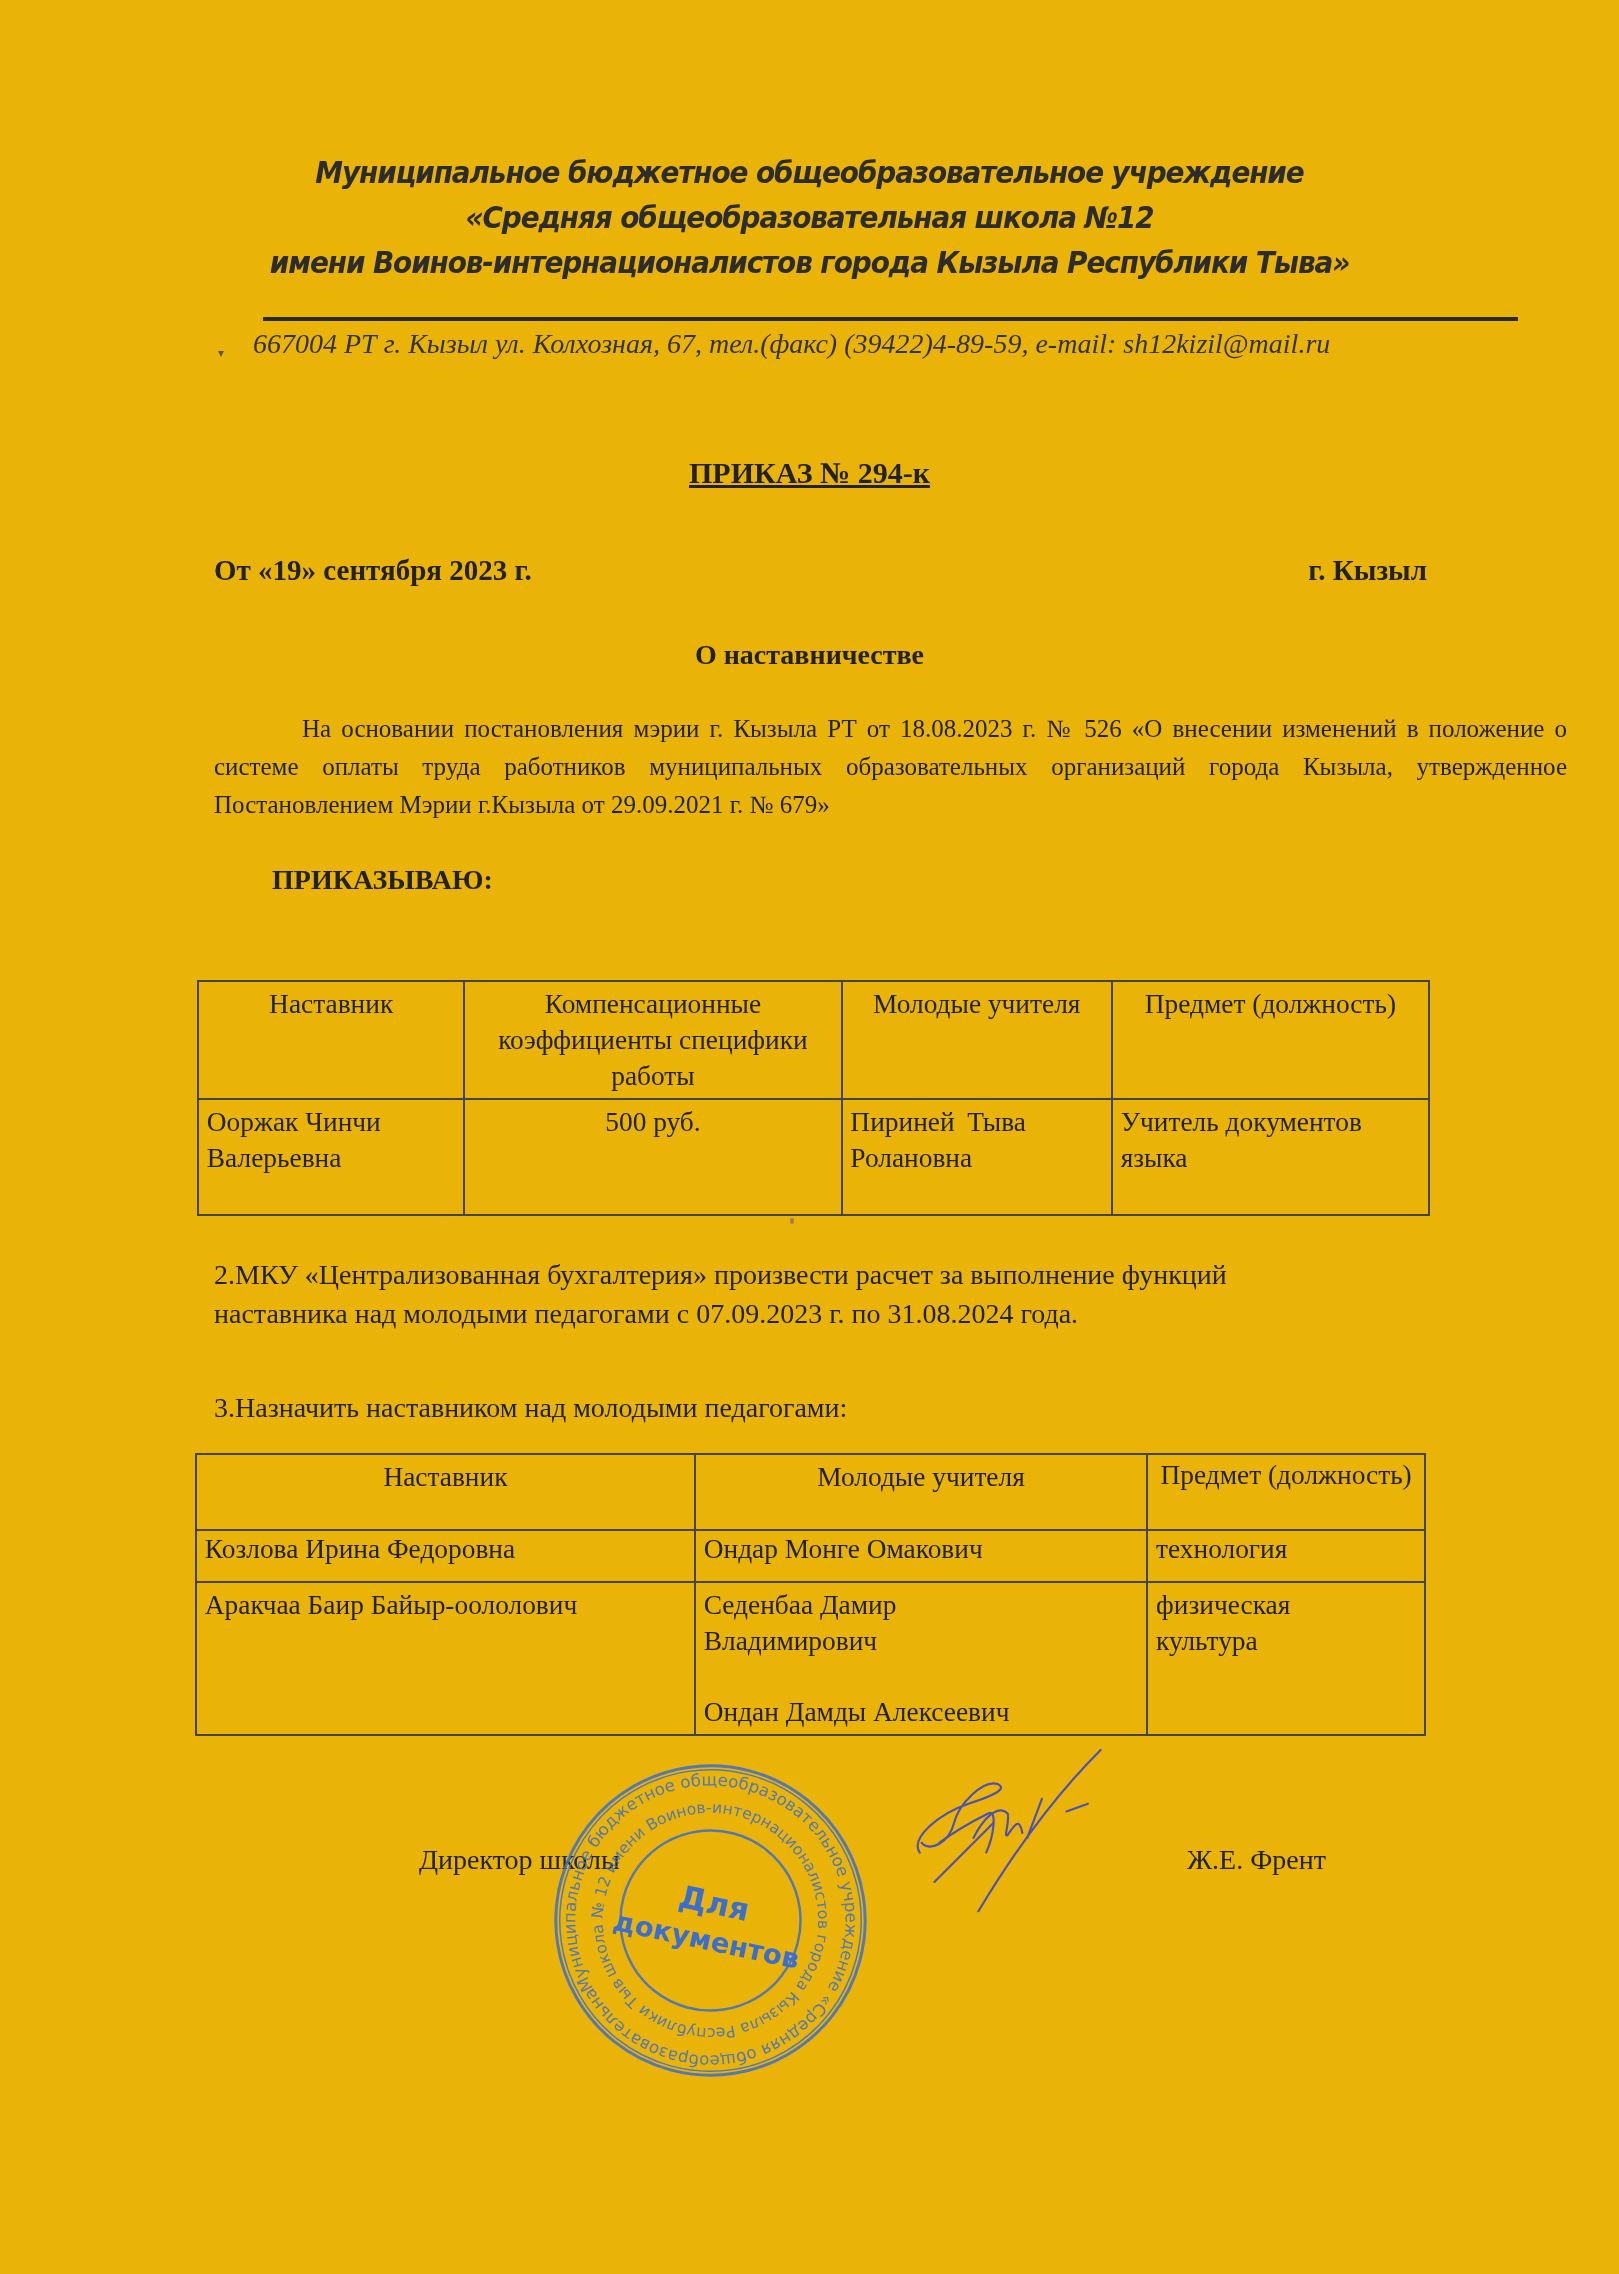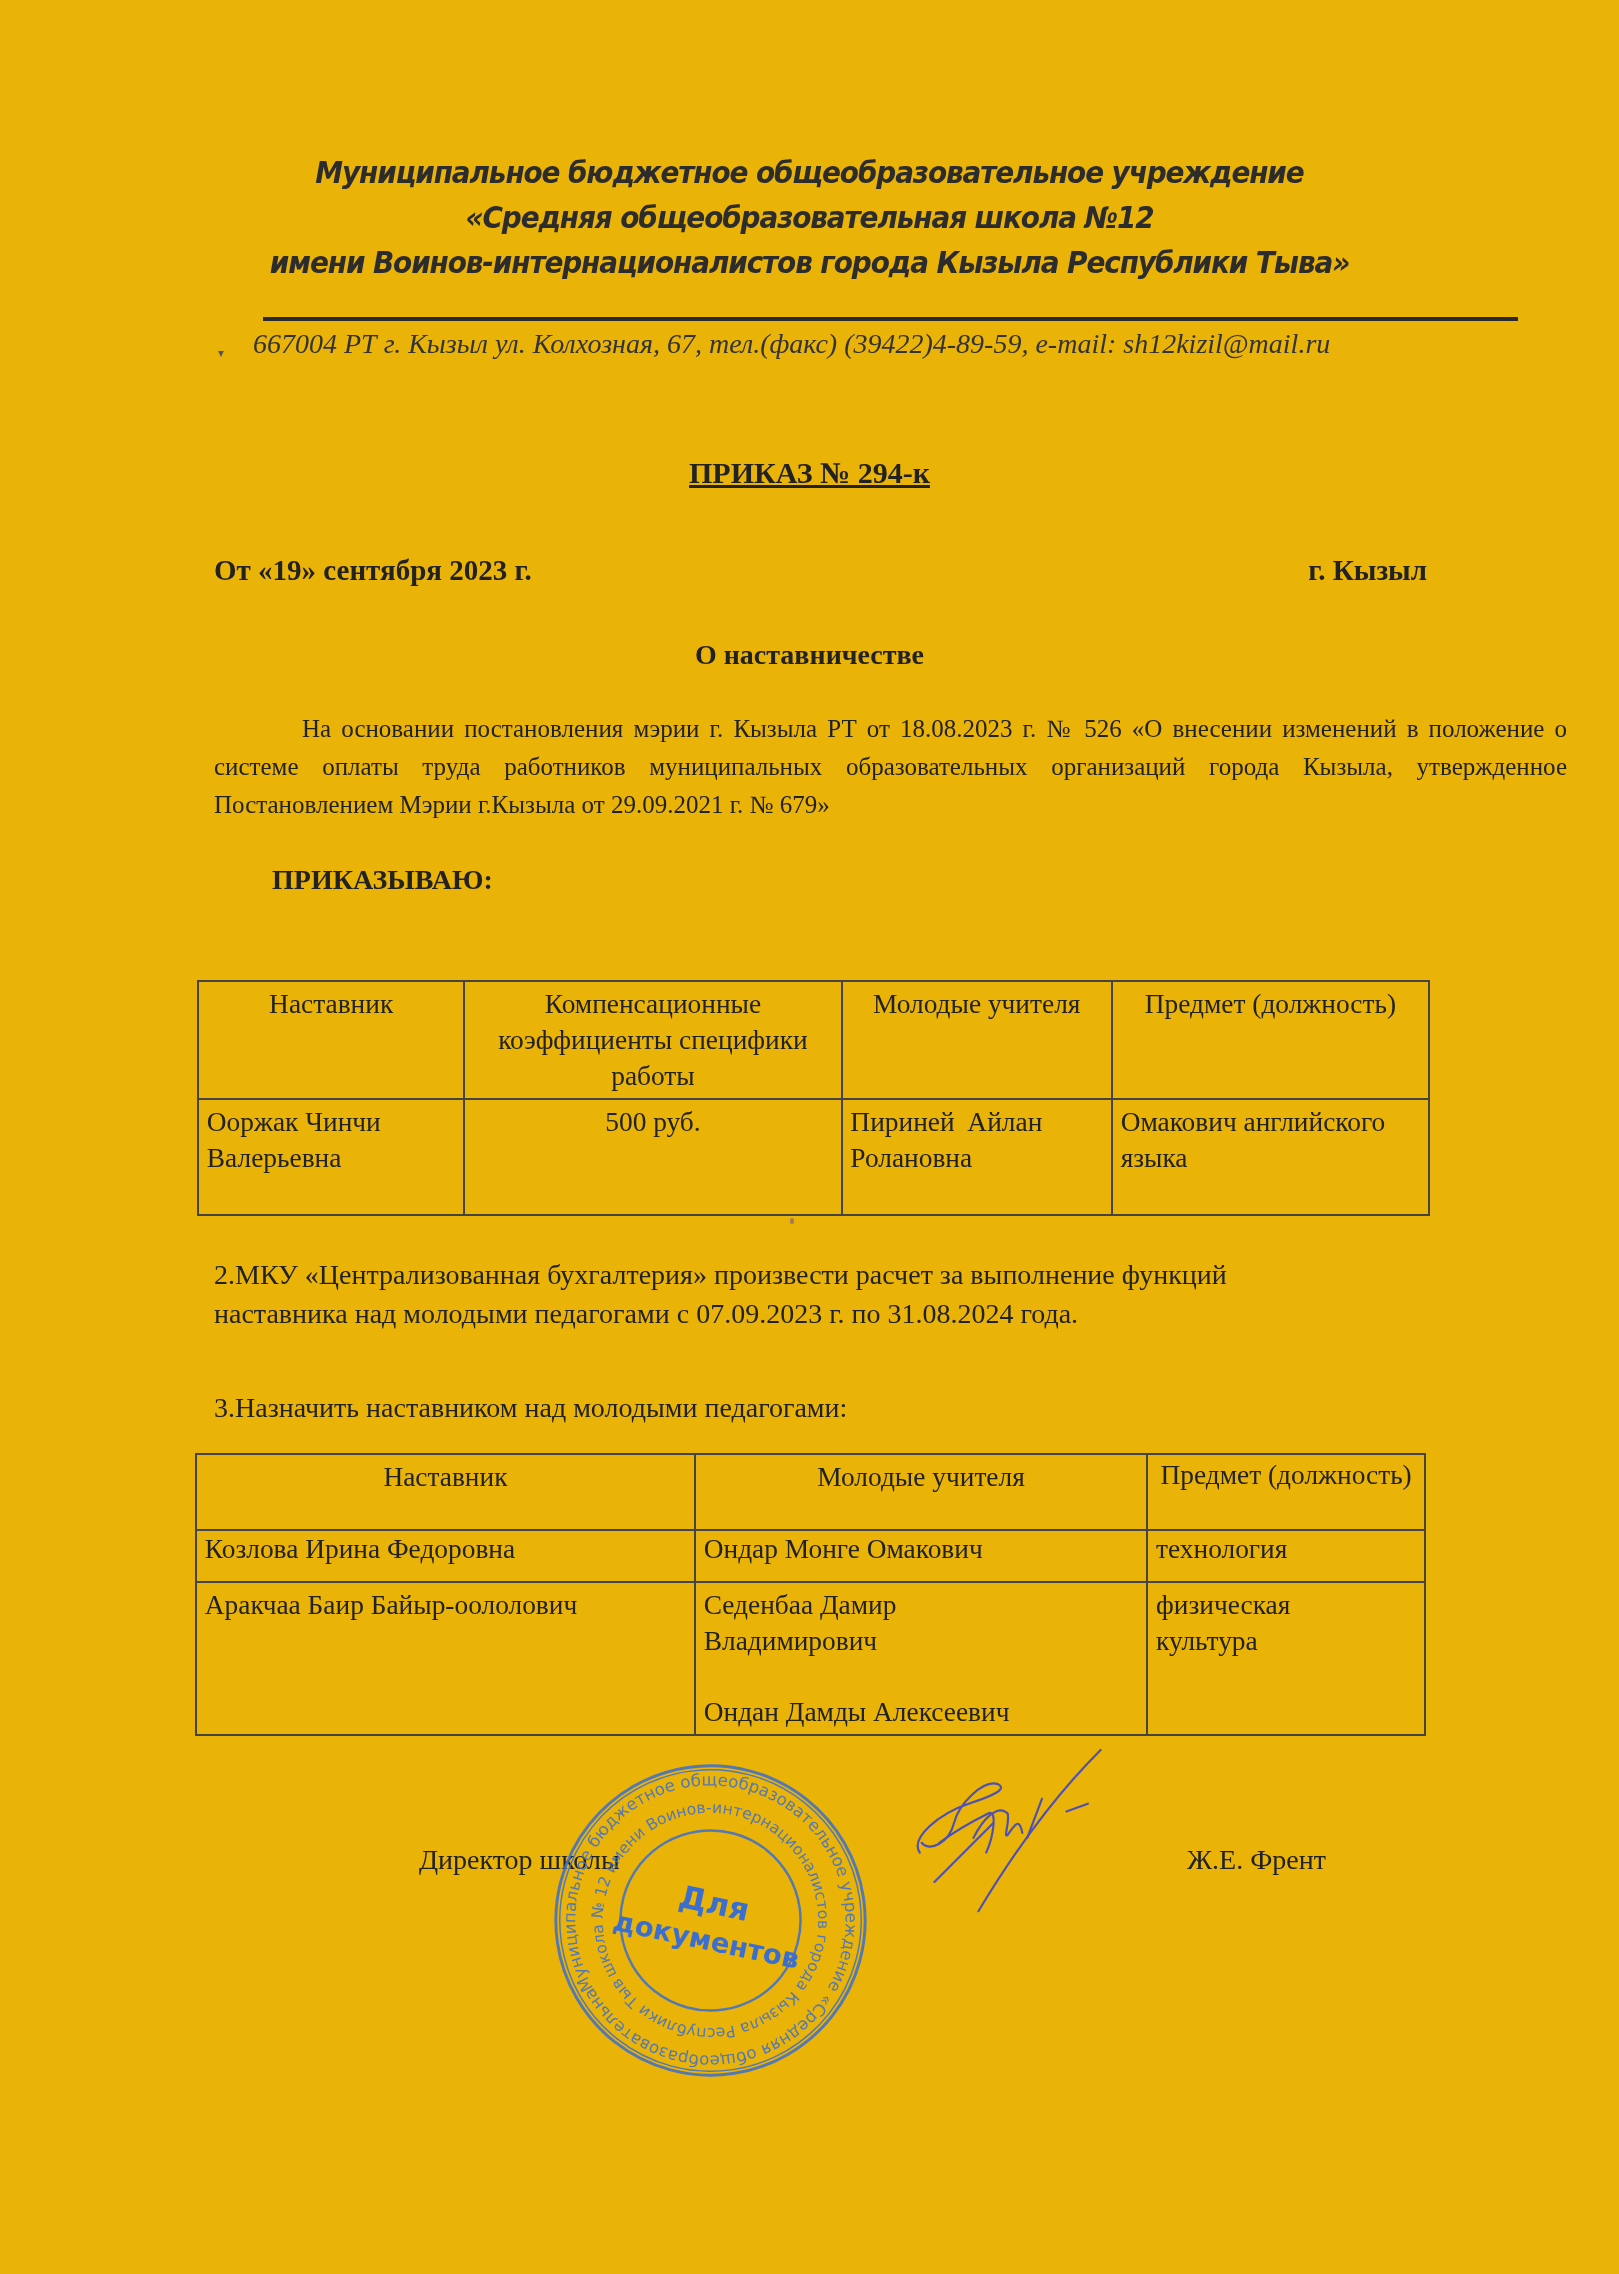--- a/index.html
+++ b/index.html
@@ -64,22 +64,22 @@
     <tbody>
         <tr style="height:116px">
       <td class="c">Наставник</td>
       <td class="c">Компенсационные коэффициенты специфики работы</td>
       <td class="c">Молодые учителя</td>
       <td class="c">Предмет (должность)</td>
     </tr>
     <tr style="height:116px">
       <td>Ооржак Чинчи Валерьевна</td>
       <td class="c">500 руб.</td>
-      <td style="word-spacing:5.9px">Пириней   Айлан Ролановна</td>
-      <td>Омакович английского языка</td>
+      <td style="word-spacing:5.9px">Пириней   Тыва Ролановна</td>
+      <td>Учитель документов языка</td>
     </tr>
   </tbody>
     </table>
   <div class="speck" style="left:790px; top:1218px"></div>
 
   <div class="item serif" style="left:214px; top:1259px">2.МКУ «Централизованная бухгалтерия» произвести расчет за выполнение функций</div>
   <div class="item serif" style="left:214px; top:1298px">наставника над молодыми педагогами  с 07.09.2023 г. по 31.08.2024 года.</div>
   <div class="item serif" style="left:214px; top:1392px">3.Назначить наставником  над молодыми педагогами:</div>
 
   <table class="doc t2">

